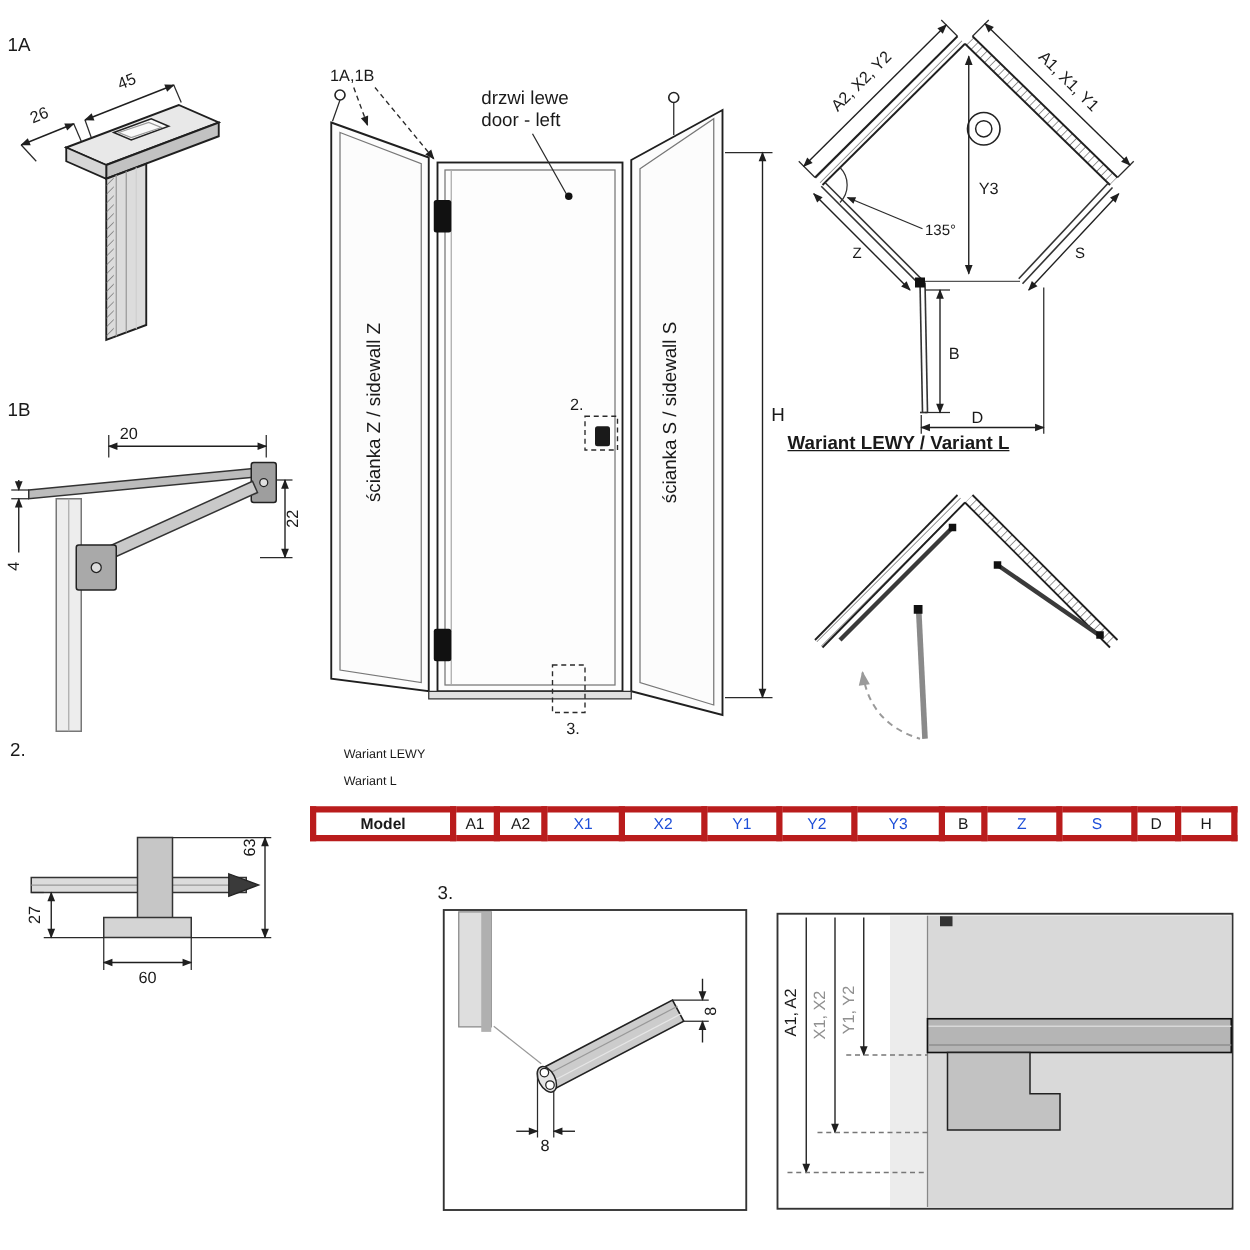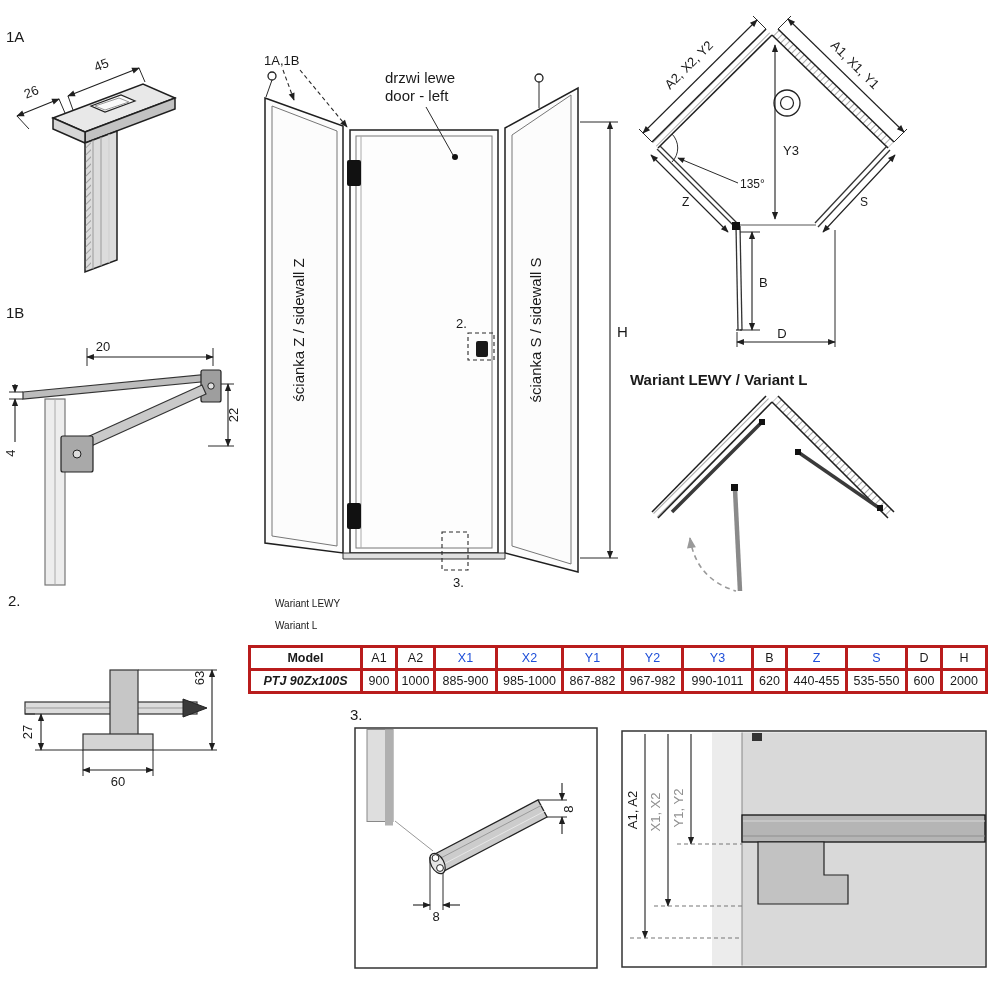--- a/index.html
+++ b/index.html
@@ -10,34 +10,34 @@
   .bold { font-weight:bold; }
   svg { position:absolute; overflow:visible; }
   svg text { font-family:"Liberation Sans", sans-serif; fill:#1a1a1a; font-size:13px; }
   svg text.big { font-size:15px; }
   svg text.sm { font-size:12px; }
   .thin { stroke:#2a2a2a; stroke-width:1; fill:none; }
   .main { stroke:#1f1f1f; stroke-width:1.5; }
   .dimln { stroke:#1f1f1f; stroke-width:1.1; fill:none; }
   .dash { stroke:#2a2a2a; stroke-width:1.1; fill:none; stroke-dasharray:4 3; }
   table.spec { border-collapse:collapse; table-layout:fixed; width:737px; font-size:12.5px; }
-  table.spec th, table.spec td { border:3px solid #b91c1c; text-align:center; padding:0; height:23px; color:#1a1a1a; overflow:hidden; white-space:nowrap; }
+  table.spec th, table.spec td { border:5px solid #b91c1c; text-align:center; padding:0; height:23px; color:#1a1a1a; overflow:hidden; white-space:nowrap; }
   table.spec th { font-weight:normal; }
   table.spec th.model { font-weight:bold; }
   table.spec th.gray { color:#1d4ed8; }
   td.model { font-weight:bold; font-style:italic; }
   .note { font-size:10px; color:#1a1a1a; line-height:22px; }
 </style>
 </head>
 <body>
 
 <div id="canvas">
 
   <div class="abs lbl" style="left:6px;top:28px;">1A</div>
-  <div class="abs lbl" style="left:6px;top:304px;">1B</div>
+  <div class="abs lbl" style="left:6px;top:320px;">1B</div>
   <div class="abs lbl" style="left:8px;top:592px;">2.</div>
   <div class="abs lbl" style="left:350px;top:706px;">3.</div>
 
   <svg style="left:5px;top:30px;" width="225" height="250">
     <defs>
       <marker id="m1a" viewBox="0 0 10 10" refX="9" refY="5" markerWidth="9" markerHeight="7" orient="auto-start-reverse">
           <path d="M0,1 L10,5 L0,9 z" fill="#1f1f1f"></path>
         </marker>
       <pattern id="h1a" width="5" height="5" patternUnits="userSpaceOnUse" patternTransform="rotate(45)">
           <line x1="0" y1="0" x2="0" y2="5" stroke="#666" stroke-width="1"></line>
@@ -198,21 +198,21 @@
       <line class="thin" x1="120" y1="325" x2="140" y2="325"></line>
     <line class="dimln" x1="132" y1="227" x2="132" y2="325" marker-start="url(#mp)" marker-end="url(#mp)"></line>
     <text x="139" y="282">B</text>
 
     <line class="thin" x1="117" y1="327" x2="117" y2="342"></line>
       <line class="thin" x1="215" y1="225" x2="215" y2="342"></line>
     <line class="dimln" x1="117" y1="337" x2="215" y2="337" marker-start="url(#mp)" marker-end="url(#mp)"></line>
     <text x="162" y="333" text-anchor="middle">D</text>
   </svg>
 
-  <div class="abs lbl bold" style="left:630px;top:371px;">Wariant LEWY / Variant L</div>
+  <div class="abs lbl bold" style="left:630px;top:346px;text-decoration:underline;">Wariant LEWY / Variant L</div>
 
   <svg style="left:630px;top:395px;" width="280" height="215">
     <defs>
       <marker id="mv" viewBox="0 0 10 10" refX="9" refY="5" markerWidth="9" markerHeight="7" orient="auto-start-reverse">
           <path d="M0,1 L10,5 L0,9 z" fill="#9a9a9a"></path>
         </marker>
       <pattern id="hv" width="5" height="5" patternUnits="userSpaceOnUse" patternTransform="rotate(45)">
           <line x1="0" y1="0" x2="0" y2="5" stroke="#555" stroke-width="1"></line>
         </pattern>
     </defs>
@@ -288,35 +288,20 @@
         <th class="gray">X2</th>
         <th class="gray">Y1</th>
         <th class="gray">Y2</th>
         <th class="gray">Y3</th>
         <th>B</th>
         <th class="gray">Z</th>
         <th class="gray">S</th>
         <th>D</th>
         <th>H</th>
       </tr>
-      <tr>
-        <td class="model">PTJ 90Zx100S</td>
-        <td>900</td>
-        <td>1000</td>
-        <td>885-900</td>
-        <td>985-1000</td>
-        <td>867-882</td>
-        <td>967-982</td>
-        <td>990-1011</td>
-        <td>620</td>
-        <td>440-455</td>
-        <td>535-550</td>
-        <td>600</td>
-        <td>2000</td>
-      </tr>
     </tbody>
       </table>
   </div>
 
   <svg style="left:345px;top:705px;" width="260" height="272">
     <defs>
       <marker id="m3" viewBox="0 0 10 10" refX="9" refY="5" markerWidth="9" markerHeight="7" orient="auto-start-reverse">
           <path d="M0,1 L10,5 L0,9 z" fill="#1f1f1f"></path>
         </marker>
     </defs>

